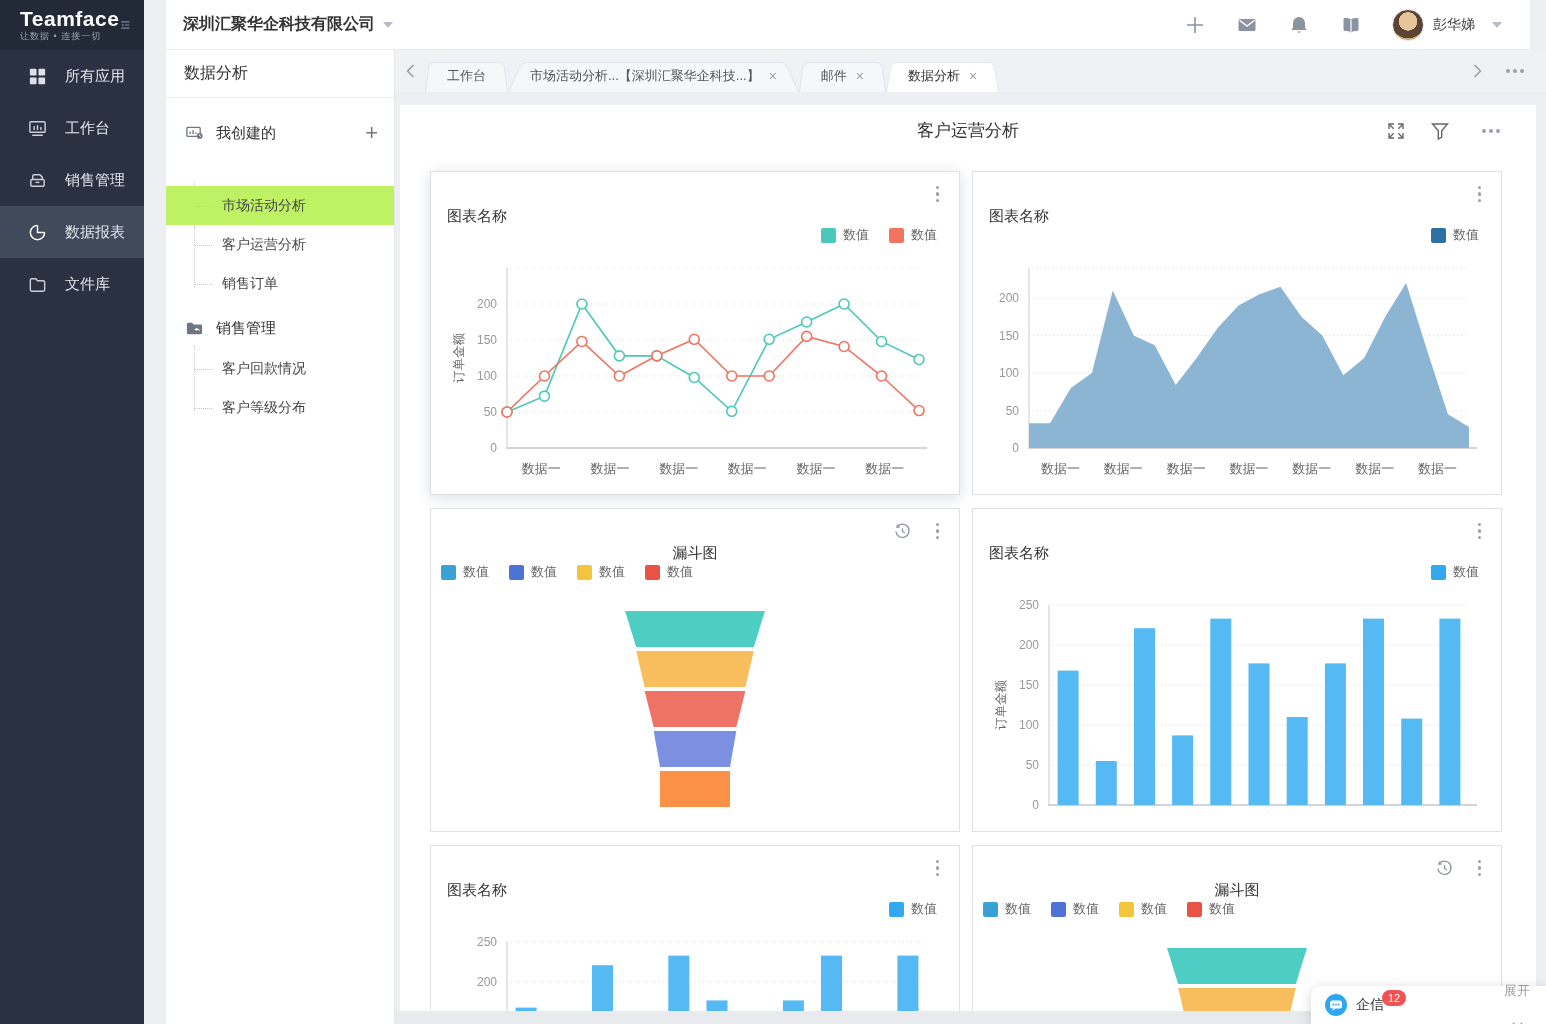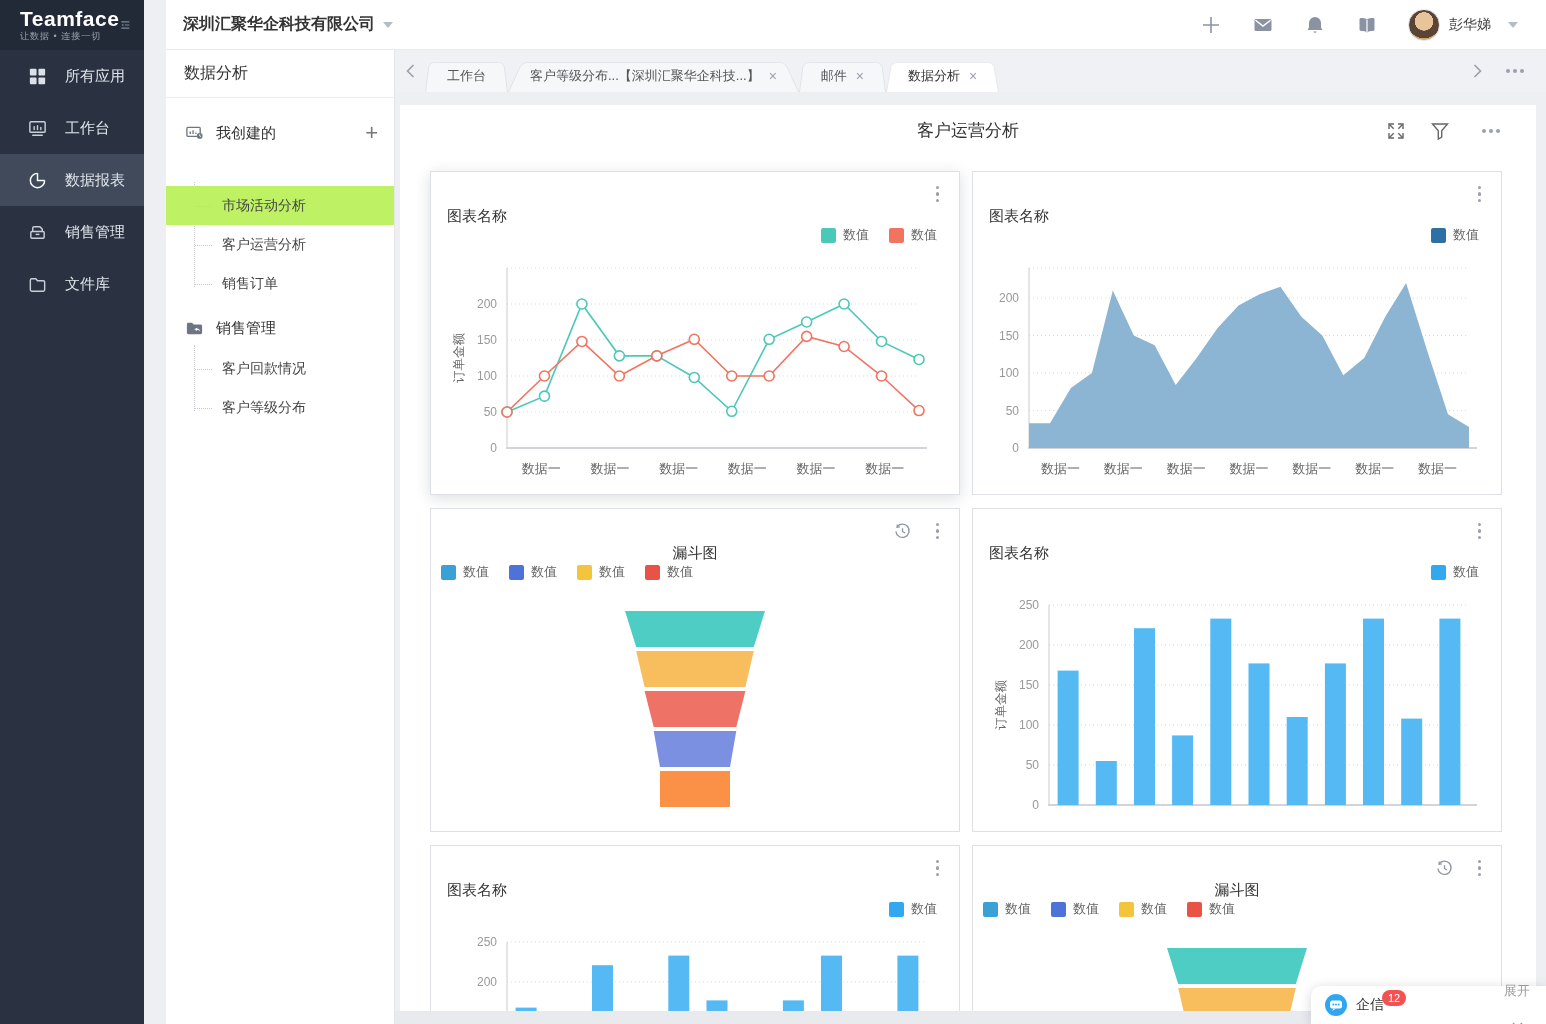--- a/index.html
+++ b/index.html
@@ -13,21 +13,21 @@
   .logo-block { height:50px; background:#222A38; display:flex; align-items:center; padding:0 12px 0 20px; }
   .logo-txt { color:#fff; }
   .logo-name { font-size:21px; font-weight:bold; letter-spacing:.5px; line-height:22px; }
   .logo-tag { font-size:9px; color:#9AA3B2; letter-spacing:1px; }
   .fold-btn { margin-left:auto; cursor:pointer; }
   .nav-item { height:52px; display:flex; align-items:center; padding-left:27px; color:#DFE4EB; font-size:15px; cursor:pointer; }
   .nav-item .nicon { width:21px; height:21px; margin-right:17px; flex:0 0 auto; }
   .nav-item.active { background:#404A5A; }
 
   
-  .topbar { position:absolute; left:166px; right:0; top:0; height:50px; background:#fff; border-bottom:1px solid #E8EAED; display:flex; align-items:center; z-index:25; }
+  .topbar { position:absolute; left:166px; right:16px; top:0; height:50px; background:#fff; border-bottom:1px solid #E8EAED; display:flex; align-items:center; z-index:25; }
   .company { margin-left:17px; font-size:16px; font-weight:bold; color:#333; display:flex; align-items:center; cursor:pointer; }
   .caret { width:0; height:0; border-left:5px solid transparent; border-right:5px solid transparent; border-top:6px solid #B6BCC6; margin-left:8px; }
   .top-actions { margin-left:auto; display:flex; align-items:center; gap:30px; padding-right:28px; }
   .tico { width:22px; height:22px; color:#8B93A3; cursor:pointer; }
   .userbox { display:flex; align-items:center; gap:9px; cursor:pointer; }
   .avatar { width:32px; height:32px; border-radius:50%; background:radial-gradient(circle at 50% 38%, #E8C49A 0 38%, #5A4436 39% 70%, #C9A96B 71%); border:1px solid #E2E2E2; }
   .username { font-size:14px; color:#444; }
 
   
   .nav-panel { position:absolute; left:166px; top:50px; bottom:0; width:229px; background:#fff; border-right:1px solid #E4E6EA; z-index:20; }
@@ -114,34 +114,34 @@
     <span>所有应用</span>
   </div>
   <div class="nav-item">
     <svg class="nicon" viewBox="0 0 22 22" fill="none" stroke="#C9CFD9" stroke-width="1.5">
         <rect x="3" y="4" width="16" height="11" rx="1.2"></rect>
         <path d="M7.5 12v-3 M11 12V8 M14.5 12v-2" stroke-linecap="round"></path>
         <path d="M6 18h10" stroke-linecap="round"></path>
       </svg>
     <span>工作台</span>
   </div>
-  <div class="nav-item active">
-    <svg class="nicon" viewBox="0 0 22 22" fill="none" stroke="#FFFFFF" stroke-width="1.5">
-        <path d="M18.5 11A7.5 7.5 0 1 1 11 3.5"></path>
-        <path d="M11 3.5V11h7.5"></path>
-      </svg>
-    <span>数据报表</span>
-  </div>
   <div class="nav-item">
     <svg class="nicon" viewBox="0 0 22 22" fill="none" stroke="#C9CFD9" stroke-width="1.5">
         <path d="M6 10V6.5c0-.8.7-1.5 1.5-1.5h6L16 7.5V10"></path>
         <rect x="4" y="10" width="14" height="7" rx="1.2"></rect>
         <path d="M9 13h4"></path>
       </svg>
     <span>销售管理</span>
+  </div>
+  <div class="nav-item active">
+    <svg class="nicon" viewBox="0 0 22 22" fill="none" stroke="#FFFFFF" stroke-width="1.5">
+        <path d="M18.5 11A7.5 7.5 0 1 1 11 3.5"></path>
+        <path d="M11 3.5V11h7.5"></path>
+      </svg>
+    <span>数据报表</span>
   </div>
   <div class="nav-item">
     <svg class="nicon" viewBox="0 0 22 22" fill="none" stroke="#C9CFD9" stroke-width="1.5">
         <path d="M3.5 6.5c0-.8.7-1.5 1.5-1.5h4.2l1.8 2h6c.8 0 1.5.7 1.5 1.5v8c0 .8-.7 1.5-1.5 1.5H5c-.8 0-1.5-.7-1.5-1.5v-10z"></path>
       </svg>
     <span>文件库</span>
   </div>
 </div>
 
 <div class="topbar">
@@ -219,21 +219,21 @@
   <div class="tab-chev">
     <svg width="9" height="14" viewBox="0 0 9 14" fill="none" stroke="currentColor" stroke-width="1.6">
         <path d="M7.5 1 1.5 7l6 6"></path>
       </svg>
   </div>
   <div class="tabs">
     <div class="tab">
         <span>工作台</span>
       </div>
     <div class="tab">
-        <span>客户等级分布...【深圳汇聚华企科技...】</span>
+        <span>市场活动分析...【深圳汇聚华企科技...】</span>
         <span class="tab-close">×</span>
       </div>
     <div class="tab">
         <span>邮件</span>
         <span class="tab-close">×</span>
       </div>
     <div class="tab active">
         <span>数据分析</span>
         <span class="tab-close">×</span>
       </div>

